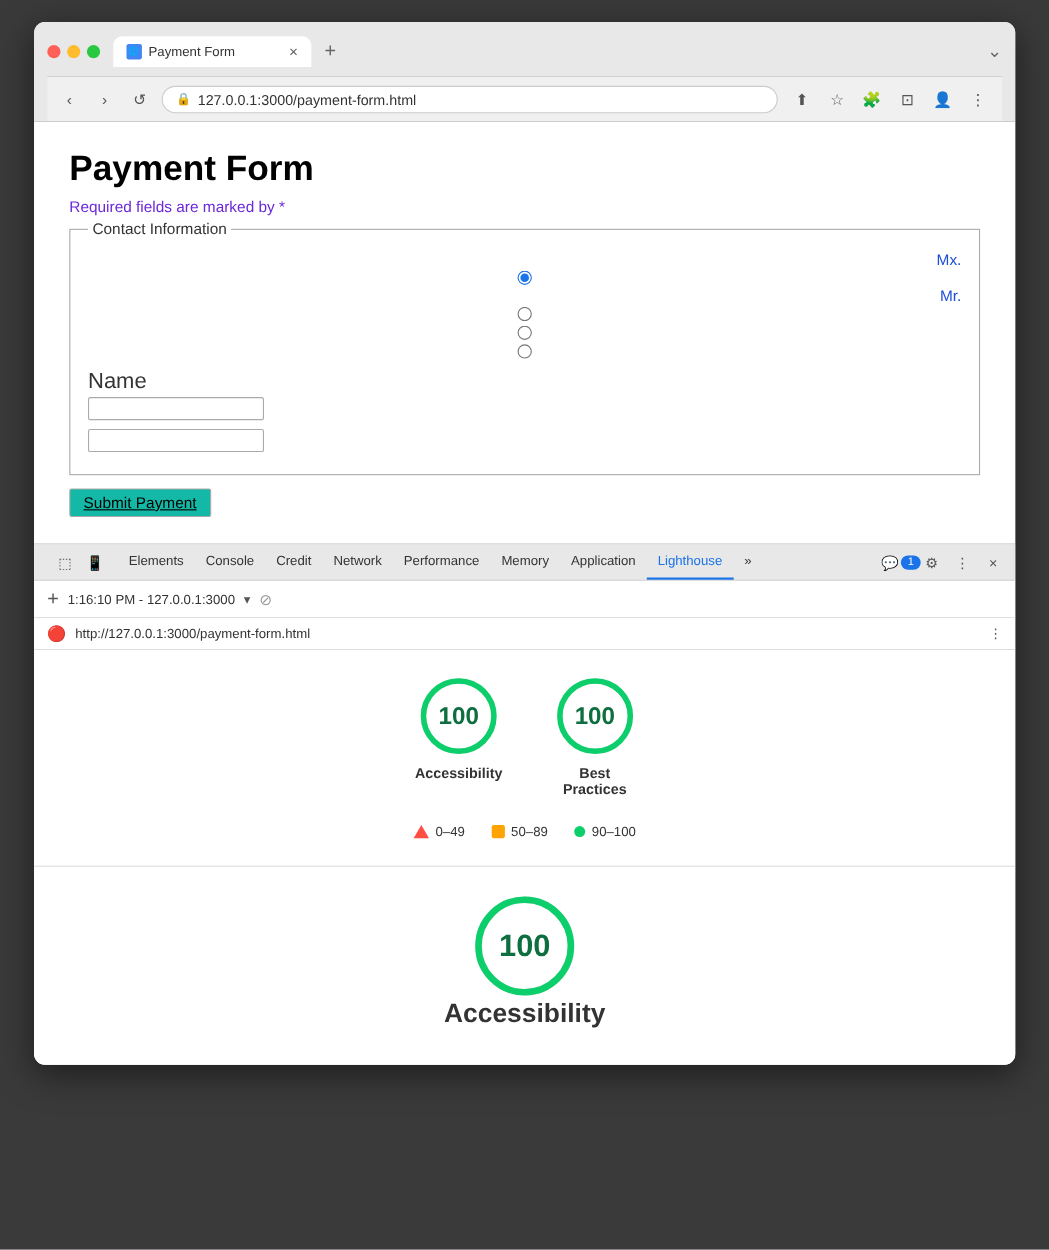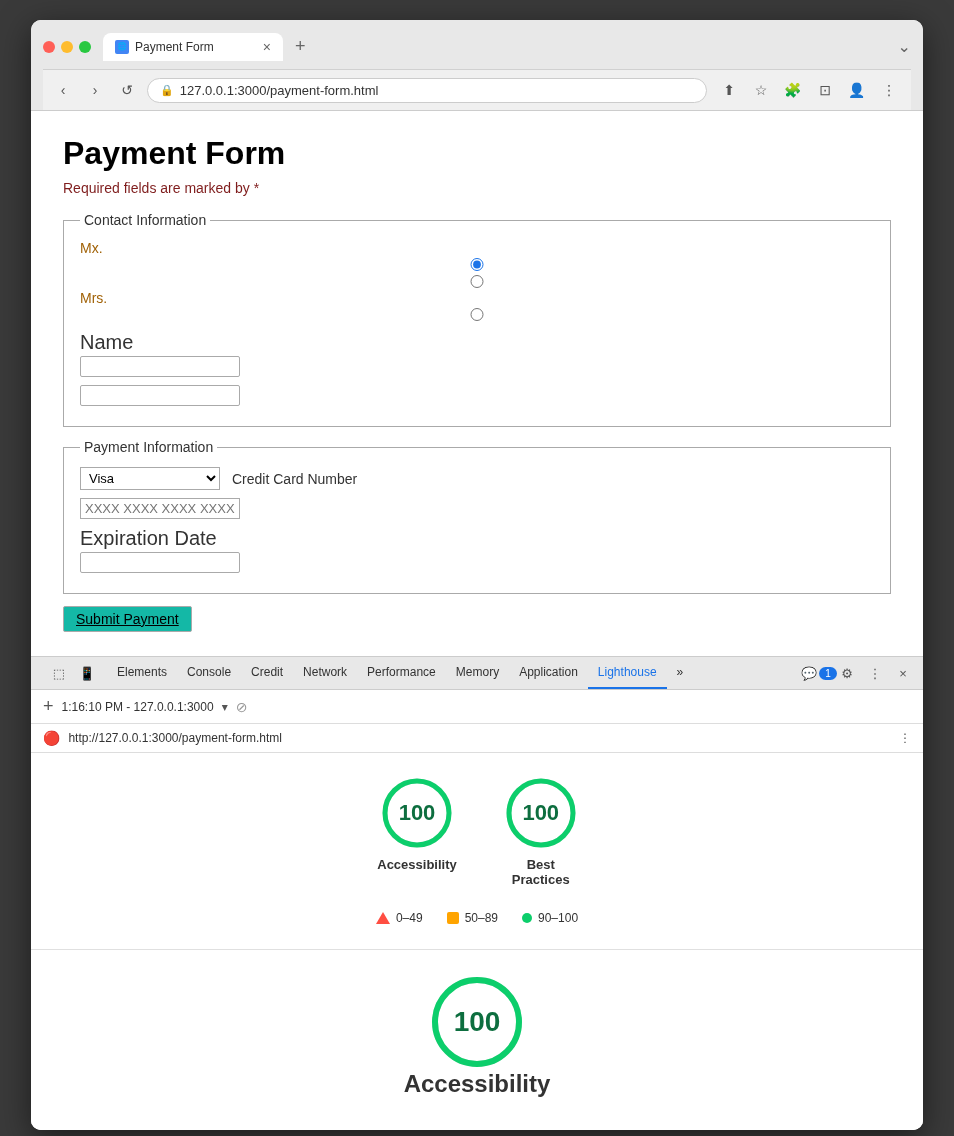--- a/index.html
+++ b/index.html
@@ -148,22 +148,22 @@
       padding: 24px 32px;
     }
     .page-title {
       font-size: 32px;
       font-weight: bold;
       color: #000;
       margin-bottom: 8px;
     }
     .required-note {
       font-size: 14px;
-      color: #7f1d1d;
-      margin-bottom: 16px;
+      color: #6d28d9;
+      margin-bottom: 4px;
     }
     fieldset {
       border: 1px solid #aaa;
       padding: 12px 16px;
       margin-bottom: 12px;
     }
     legend {
       font-size: 14px;
       color: #333;
       padding: 0 4px;
@@ -176,21 +176,21 @@
       margin-bottom: 8px;
     }
     .radio-item {
       display: flex;
       flex-direction: column;
     }
     .radio-item input[type="radio"] {
       margin: 2px 0;
       accent-color: #1a73e8;
     }
-    .radio-label { font-size: 14px; color: #a16207; }
+    .radio-label { font-size: 14px; color: #1d4ed8; text-align: right; }
     .form-group {
       margin-bottom: 8px;
     }
     .form-label {
       display: block;
       font-size: 20px;
       color: #333;
       margin-bottom: 2px;
     }
     .form-input {
@@ -497,52 +497,39 @@
     <p class="required-note">Required fields are marked by *</p>
 
     <fieldset>
       <legend>Contact Information</legend>
       <div class="radio-group">
         <div class="radio-item">
           <span class="radio-label">Mx.</span>
           <input type="radio" name="salutation" value="mx" checked="" style="">
         </div>
         <div class="radio-item">
+          <span class="radio-label">Mr.</span>
+          <input type="radio" name="salutation" value="mr" style="">
+        </div>
+        <div class="radio-item">
           <input type="radio" name="salutation" value="ms" style="">
         </div>
         <div class="radio-item">
-          <span class="radio-label">Mrs.</span>
           <input type="radio" name="salutation" value="mrs" style="">
         </div>
       </div>
       <div class="form-group">
         <label class="form-label">Name</label>
         <input type="text" class="form-input" style="">
       </div>
       <div class="form-group">
         <input type="email" class="form-input" style="">
       </div>
     </fieldset>
 
-    <fieldset>
-      <legend>Payment Information</legend>
-      <div class="payment-row">
-        <select class="card-select">
-          <option>Visa</option>
-          <option>Mastercard</option>
-          <option>Amex</option>
-        </select>
-        <span class="card-number-label">Credit Card Number</span>
-      </div>
-      <input type="text" class="card-number-input" style="margin-bottom: 8px; display: block;" placeholder="XXXX XXXX XXXX XXXX">
-      <div class="form-group">
-        <label class="form-label">Expiration Date</label>
-        <input type="text" class="form-input" style="">
-      </div>
-    </fieldset>
 
     <button class="submit-btn">Submit Payment</button>
   </div>
 
   <div class="devtools-panel">
 
     <div class="devtools-tabs">
       <div class="devtools-left-icons">
         <div class="dt-icon-btn">⬚</div>
         <div class="dt-icon-btn">📱</div>

